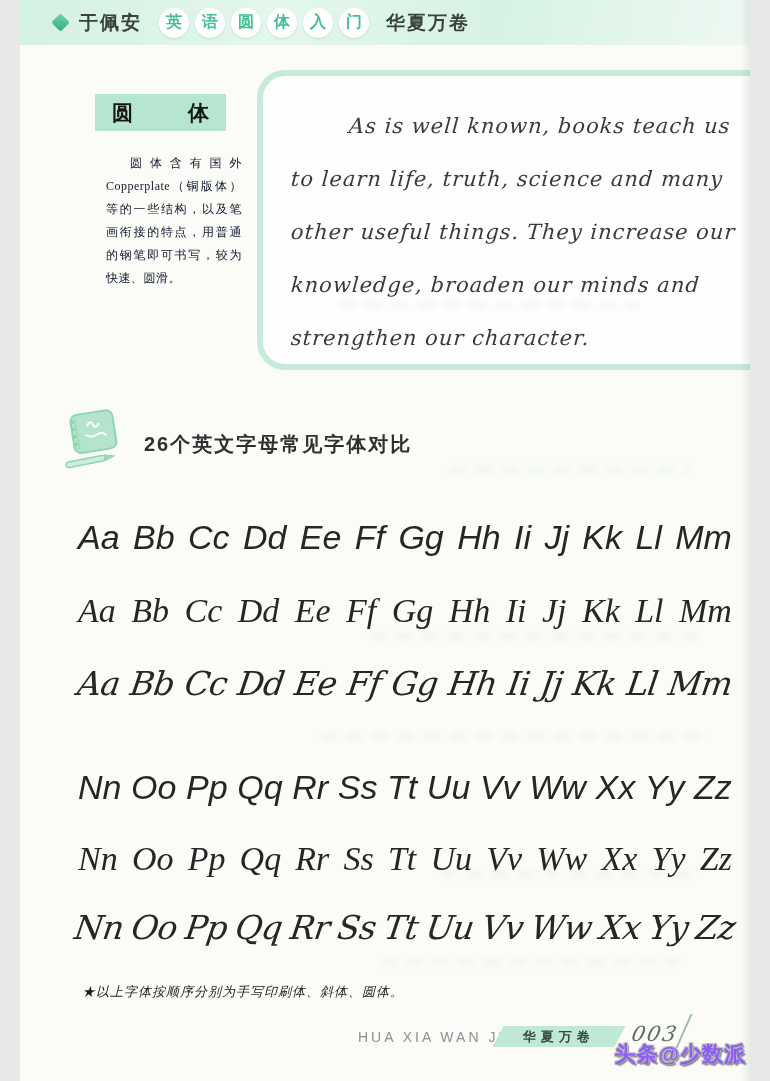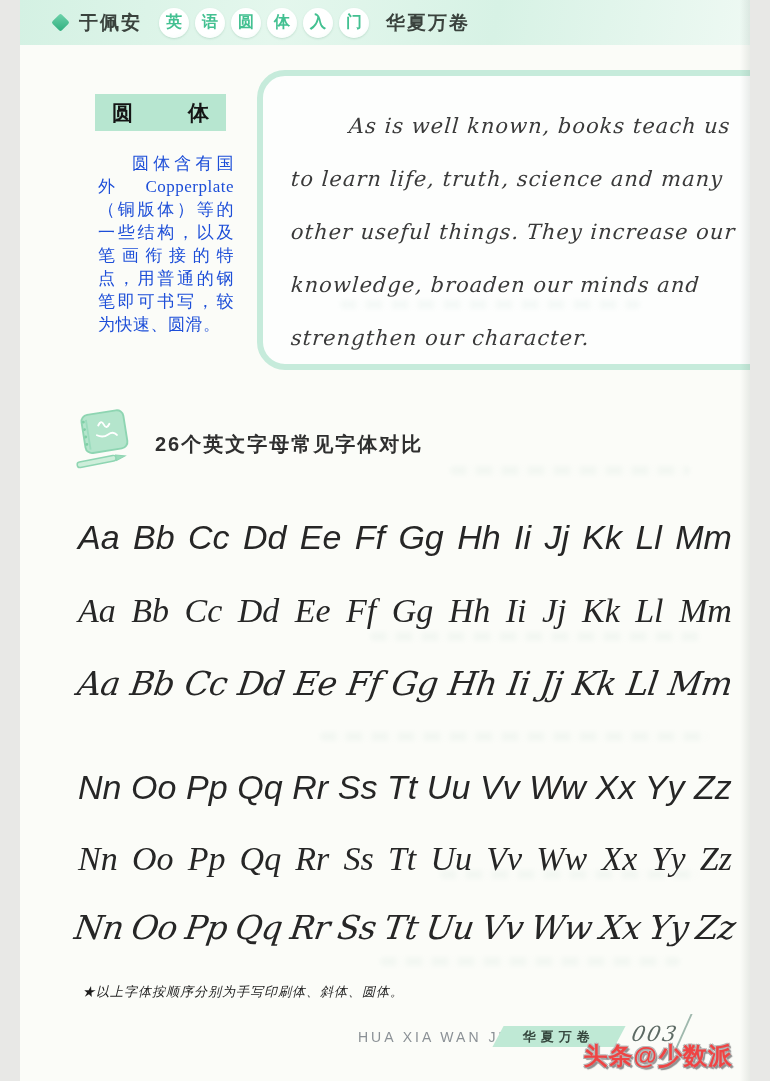--- a/index.html
+++ b/index.html
@@ -48,44 +48,44 @@
   
   .round-label {
     position: absolute; left: 75px; top: 94px; width: 131px; height: 37px;
     background: #b7e6d0;
     display: flex; justify-content: space-between; align-items: center;
     padding: 0 17px;
     font-family: "Liberation Serif", serif; font-weight: bold;
     font-size: 21px; color: #151515;
   }
   .round-desc {
-    position: absolute; left: 78px; top: 152px; width: 136px;
+    position: absolute; left: 86px; top: 152px; width: 136px;
     font-family: "Liberation Serif", serif;
-    font-size: 17px; line-height: 23px; color: #1d4ed8;
+    font-size: 12px; line-height: 23px; color: #0f172a;
     text-align: justify; text-indent: 2em; letter-spacing: 0.5px;
   }
 
   
   .script-box {
     position: absolute; left: 237px; top: 70px; width: 528px; height: 300px;
     border: 6px solid #c6ebdb; border-radius: 28px;
     background: #fdfefd;
     padding: 24px 26px 0 28px;
   }
   .script-line {
     display: block; white-space: nowrap;
     font-family: "DejaVu Serif", serif; font-style: italic;
     font-size: 21px; line-height: 53px; color: #3a3a3a;
     letter-spacing: 1px; transform: skewX(-4deg);
   }
   .script-line:first-child { padding-left: 58px; }
 
   
   .section-header {
-    position: absolute; left: 51px; top: 406px;
+    position: absolute; left: 40px; top: 406px;
     display: flex; align-items: center;
   }
   .section-title {
     margin-left: 16px; margin-top: 8px;
     font-weight: bold; font-size: 20px; color: #2f2f2f; letter-spacing: 2px;
   }
 
   
   .alpha-row {
     position: absolute; left: 58px; width: 654px; height: 58px;
@@ -125,23 +125,23 @@
   .page-number {
     position: absolute; left: 612px; top: 1022px;
     font-family: "DejaVu Serif", serif; font-style: italic;
     font-size: 21px; color: #5d6a64; transform: skewX(-12deg); letter-spacing: 2px;
   }
   .page-number-slash {
     position: absolute; left: 663px; top: 1014px; height: 34px; width: 0;
     border-left: 2px solid #9fb8ad; transform: skewX(-24deg);
   }
   .watermark {
-    position: absolute; right: 17px; top: 1040px;
-    font-weight: bold; font-size: 24px; letter-spacing: 1px;
-    color: #ef4444;
+    position: absolute; right: 4px; top: 1040px;
+    font-weight: bold; font-size: 21px; letter-spacing: 1px;
+    color: #8b5cf6;
     text-shadow: -1px -1px 0 #b9b9b9, 1px -1px 0 #b9b9b9, -1px 1px 0 #a7a7a7,
                  2px 2px 1px #8f8f8f, 1px 1px 0 #9e9e9e;
   }
 
   
   .bleed {
     position: absolute; height: 9px; border-radius: 5px;
     background: repeating-linear-gradient(90deg,
       rgba(150,190,175,0.35) 0 16px, rgba(150,190,175,0.05) 16px 26px);
     opacity: 0.22; filter: blur(2px);

